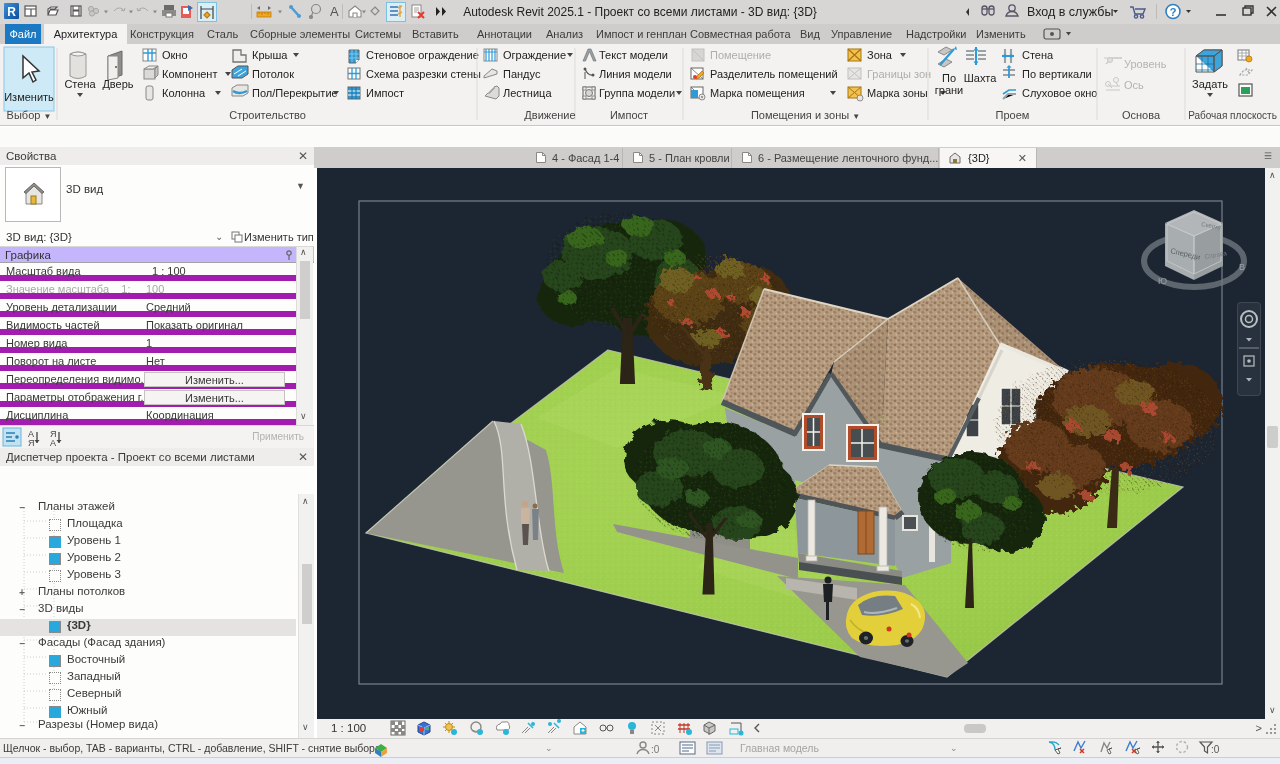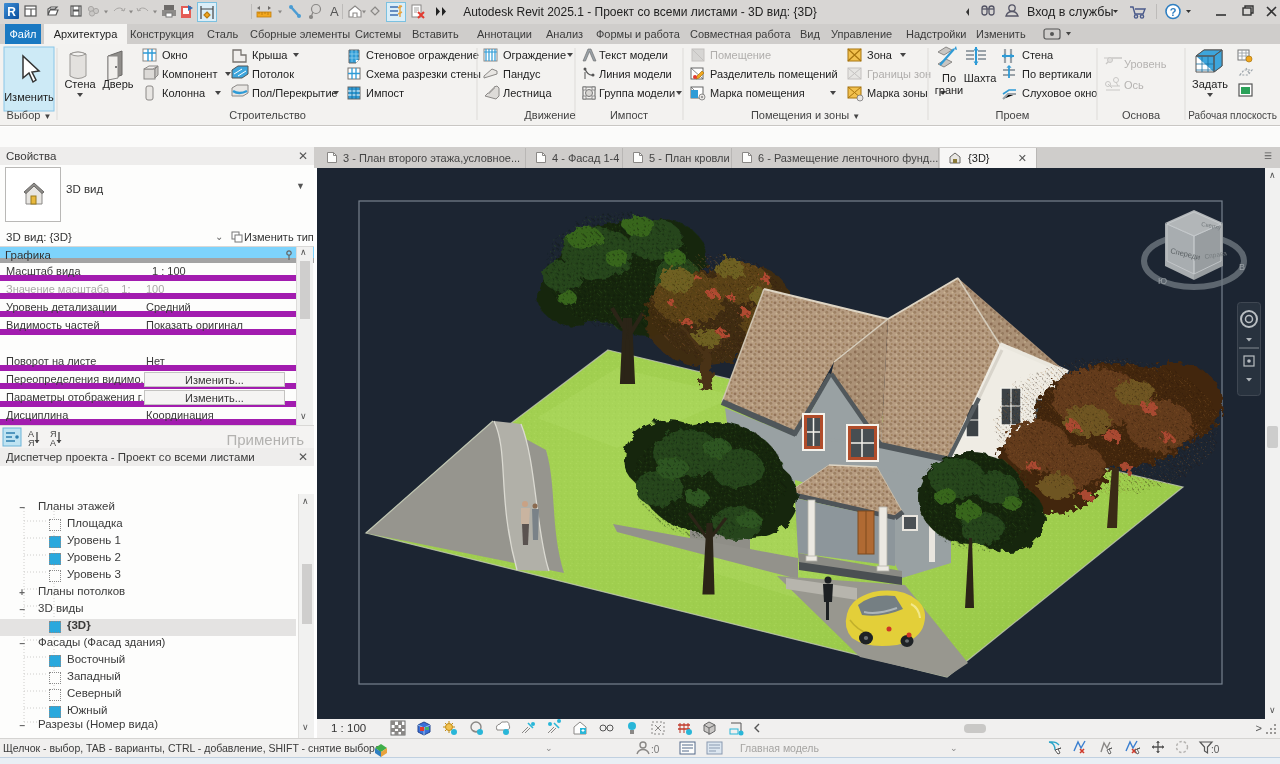--- a/index.html
+++ b/index.html
@@ -133,21 +133,21 @@
 <div class="abs" id="tabrow">
 <div class="rtab" style="left:5px;width:36px;padding:0;text-align:center;background:#1a79c2;color:#fff">Файл</div>
 <div class="rtab" style="left:44px;width:83px;padding:0;text-align:center;background:#f4f3f1;color:#222">Архитектура</div>
 <div class="rtab" style="left:130px;padding:0">Конструкция</div>
 <div class="rtab" style="left:207px;padding:0">Сталь</div>
 <div class="rtab" style="left:250px;padding:0">Сборные элементы</div>
 <div class="rtab" style="left:355px;padding:0">Системы</div>
 <div class="rtab" style="left:412px;padding:0">Вставить</div>
 <div class="rtab" style="left:477px;padding:0">Аннотации</div>
 <div class="rtab" style="left:546px;padding:0">Анализ</div>
-<div class="rtab" style="left:596px;padding:0">Формы и работа</div>
+<div class="rtab" style="left:596px;padding:0">Импост и генплан</div>
 <div class="rtab" style="left:690px;padding:0">Совместная работа</div>
 <div class="rtab" style="left:800px;padding:0">Вид</div>
 <div class="rtab" style="left:831px;padding:0">Управление</div>
 <div class="rtab" style="left:906px;padding:0">Надстройки</div>
 <div class="rtab" style="left:976px;padding:0">Изменить</div>
 <svg width="60" height="20" style="position:absolute;left:1042px;top:0">
       <rect x="2" y="5" width="16" height="10" rx="2" fill="none" stroke="#555" stroke-width="1.2"></rect>
       <circle cx="10" cy="10" r="2" fill="#555"></circle>
       <path d="M24 8l5 0-2.5 3.5z" fill="#444"></path>
     </svg>
@@ -402,21 +402,21 @@
 <div class="abs" style="left:0;top:81px;width:314px;height:19px;background:#fdfdfc;border-bottom:1px solid #d9d8d6">
 <span class="abs" style="left:6px;top:3px;font-size:11.5px;color:#333">3D вид: {3D}</span>
 <span class="abs" style="left:215px;top:3px;color:#666;font-size:10px">⌄</span>
 <svg width="12" height="12" style="position:absolute;left:231px;top:3px">
         <rect x="1" y="1" width="7" height="7" fill="#fff" stroke="#777"></rect>
         <rect x="4" y="4" width="7" height="7" fill="#fff" stroke="#777"></rect>
       </svg>
 <span class="abs" style="left:244px;top:3px;font-size:11px;color:#333;white-space:nowrap">Изменить тип</span>
 </div>
 
-<div class="abs" style="left:0;top:100px;width:314px;height:16px;background:#7dd3fc;border-bottom:5px solid #a3a3a3">
+<div class="abs" style="left:0;top:100px;width:314px;height:16px;background:#c4b5fd;border-bottom:1px solid #a3a3a3">
 <span style="margin-left:5px;font-size:11.5px;color:#333;line-height:16px">Графика</span>
 <svg width="10" height="12" style="position:absolute;right:20px;top:2px">
         <circle cx="5" cy="4" r="2.2" fill="none" stroke="#666" stroke-width="1.2"></circle>
         <path d="M5 6v5" stroke="#666" stroke-width="1.2"></path>
       </svg><span class="abs" style="right:7px;top:2px;font-size:9px;color:#666">∧</span>
 </div>
 <div class="abs" id="pgrid" style="left:0;top:116px;width:296px;height:162px">
 <style>.prow{position:absolute;left:0;width:296px;height:18px;border-bottom:6px solid #a21caf;font-size:11px}.prow span{position:absolute;top:2px;white-space:nowrap}.pl{left:6px}.pv{left:146px}</style>
 <div class="prow" style="top:0">
         <span class="pl">Масштаб вида</span>
@@ -426,20 +426,24 @@
         <span class="pl">Значение масштаба &nbsp;&nbsp;&nbsp;1:</span>
         <span class="pv">100</span>
       </div>
 <div class="prow" style="top:36px">
         <span class="pl">Уровень детализации</span>
         <span class="pv">Средний</span>
       </div>
 <div class="prow" style="top:54px">
         <span class="pl">Видимость частей</span>
         <span class="pv">Показать оригинал</span>
+      </div>
+<div class="prow" style="top:72px">
+        <span class="pl">Номер вида</span>
+        <span class="pv">1</span>
       </div>
 <div class="prow" style="top:90px">
         <span class="pl">Поворот на листе</span>
         <span class="pv">Нет</span>
       </div>
 <div class="prow" style="top:108px">
         <span class="pl">Переопределения видимо...</span>
         <span class="abs" style="left:144px;top:1px;width:141px;height:15px;background:#f5f4f3;border:1px solid #c4c3c1;text-align:center;line-height:15px">Изменить...</span>
       </div>
 <div class="prow" style="top:126px">
@@ -467,21 +471,21 @@
           <text x="28" y="11">А</text>
           <text x="28" y="20">Я</text>
           <path d="M37 6v11" stroke="#444" stroke-width="1.3"></path>
           <path d="M37 17l-2.5-3h5z" fill="#444"></path>
           <text x="50" y="11">Я</text>
           <text x="50" y="20">А</text>
           <path d="M59 6v11" stroke="#444" stroke-width="1.3"></path>
           <path d="M59 17l-2.5-3h5z" fill="#444"></path>
         </g>
       </svg>
-<span class="abs" style="right:10px;top:5px;font-size:15px;color:#b3b2b0">Применить</span>
+<span class="abs" style="right:10px;top:5px;font-size:10px;color:#b3b2b0">Применить</span>
 </div>
 </div>
 <div class="abs" id="browser">
 <div class="hdr" style="top:0"><span style="margin-left:6px">Диспетчер проекта - Проект со всеми листами</span><span style="position:absolute;right:6px;top:0;color:#555;font-size:12px">✕</span></div>
 <div class="abs" id="ptree" style="left:0;top:46px;width:298px;height:244px;overflow:hidden">
 <style>
 .trow{position:absolute;left:0;height:17px;font-size:11.5px;color:#3a3a3a;white-space:nowrap}
 .tic{position:absolute;top:2px;width:12px;height:12px;border:1px dotted #8a8a8a}
 .tbl{background:#29a8dd}.twh{background:#fdfdfc}
 .texp{position:absolute;top:3px;font-size:10px;color:#666;font-weight:bold;font-family:"Liberation Mono",monospace}
@@ -548,24 +552,20 @@
       </div>
 </div>
 <div class="abs" style="left:298px;top:46px;width:16px;height:244px;background:#f1f1f0;border-left:1px solid #e0dfdd">
 <span class="abs" style="left:3px;top:2px;font-size:9px;color:#555">∧</span>
 <div class="abs" style="left:3px;top:70px;width:10px;height:60px;background:#cfcecd"></div>
 <span class="abs" style="left:3px;top:228px;font-size:9px;color:#555">∨</span>
 </div>
 </div>
 <div class="abs" id="viewtabs">
 <style>.dic{display:inline-block;width:12px;height:13px;margin:0 5px -2px 0;background:none}</style>
-<div class="vtab" style="left:4px;width:208px;padding-left:8px"><svg class="dic" viewBox="0 0 12 13">
-        <path d="M1.5 1.5 h6 l3 3 v7 h-9z" fill="#fdfdfc" stroke="#8a8886"></path>
-        <path d="M7.5 1.5 v3 h3" fill="none" stroke="#8a8886"></path>
-      </svg>3 - План второго этажа,условное...</div>
 <div class="vtab" style="left:213px;width:96px;padding-left:8px"><svg class="dic" viewBox="0 0 12 13">
         <path d="M1.5 1.5 h6 l3 3 v7 h-9z" fill="#fdfdfc" stroke="#8a8886"></path>
         <path d="M7.5 1.5 v3 h3" fill="none" stroke="#8a8886"></path>
       </svg>4 - Фасад 1-4</div>
 <div class="vtab" style="left:310px;width:108px;padding-left:8px"><svg class="dic" viewBox="0 0 12 13">
         <path d="M1.5 1.5 h6 l3 3 v7 h-9z" fill="#fdfdfc" stroke="#8a8886"></path>
         <path d="M7.5 1.5 v3 h3" fill="none" stroke="#8a8886"></path>
       </svg>5 - План кровли</div>
 <div class="vtab" style="left:419px;width:206px;padding-left:8px"><svg class="dic" viewBox="0 0 12 13">
         <path d="M1.5 1.5 h6 l3 3 v7 h-9z" fill="#fdfdfc" stroke="#8a8886"></path>

